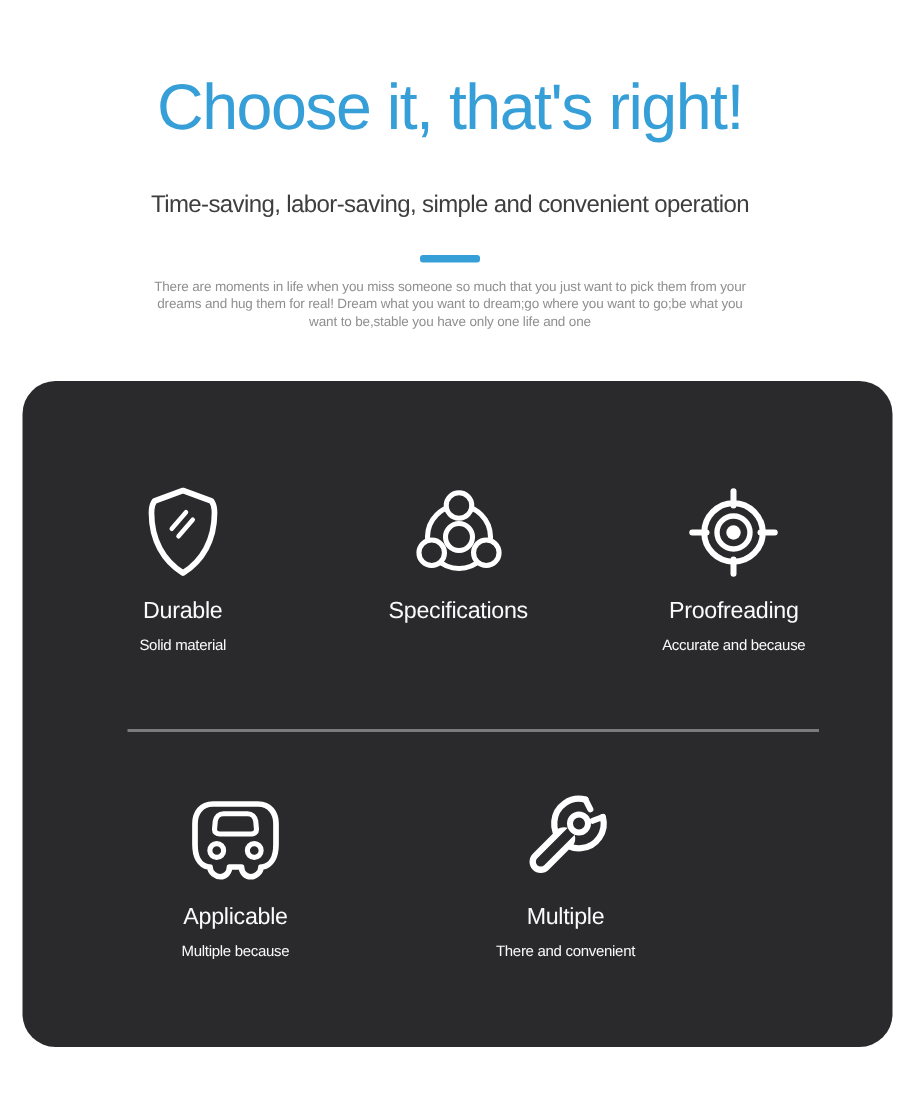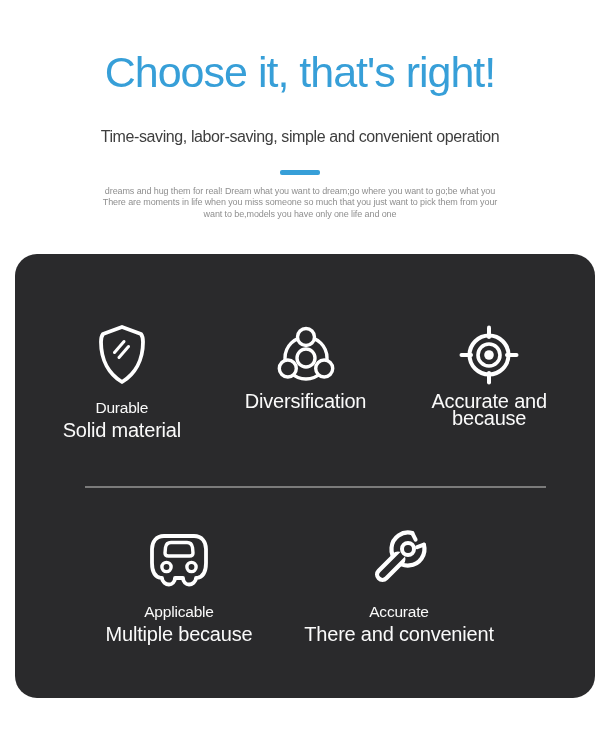--- a/index.html
+++ b/index.html
@@ -41,51 +41,51 @@
 
   .card{
     width:580px; height:444px;
     margin:34px 5px 0 15px;
     background:var(--card);
     border-radius:22px;
     padding-top:69px;
   }
   .row{display:flex;justify-content:space-between;}
   .row-3{padding:0 14px 0 15px;}
-  .row-2{justify-content:center; padding-right:32px; margin-top:39px;}
+  .row-2{justify-content:flex-start; padding-right:32px; margin-top:39px;padding-left:32px;}
   .feature{flex:1; text-align:center;}
   .row-2 .feature{flex:0 0 220px;}
   .icon{display:flex; justify-content:center; align-items:center; height:64px;}
   .icon svg{display:block;}
   .f-title{
     margin-top:12px;
     color:#fafafa; font-size:15.5px; line-height:17px; letter-spacing:-0.2px;
   }
   .f-sub{
     margin-top:6px;
-    color:#fafafa; font-size:20px; line-height:17px; letter-spacing:-0.2px;
+    color:#fafafa; font-size:10px; line-height:17px; letter-spacing:-0.2px;
   }
   .divider{
     border:none; height:2px; background:#7b7b7b;
     width:461px; margin:47px 0 0 70px;
   }
 </style>
 </head>
 <body>
 
 <div class="page">
 
   <div class="hero">
     <h1 class="title">Choose it, that's right!</h1>
     <div class="subtitle">Time-saving, labor-saving, simple and convenient operation</div>
     <div class="accent-bar"></div>
     <p class="desc">
+      <span>There are moments in life when you miss someone so much that you just want to pick them from your</span>
       <span>dreams and hug them for real! Dream what you want to dream;go where you want to go;be what you</span>
-      <span>There are moments in life when you miss someone so much that you just want to pick them from your</span>
-      <span>want to be,models you have only one life and one</span>
+      <span>want to be,stable you have only one life and one</span>
     </p>
   </div>
 
   <section class="card">
 
     <div class="row row-3">
 
       <div class="feature">
         <span class="icon">
           <svg width="64" height="64" viewBox="0 0 64 64" fill="none" stroke="#ffffff" stroke-linecap="round" stroke-linejoin="round">
@@ -101,35 +101,36 @@
       <div class="feature">
         <span class="icon">
           <svg width="64" height="64" viewBox="0 0 64 64" fill="none" stroke="#ffffff">
             <circle cx="32" cy="35" r="21" stroke-width="3.4"></circle>
             <circle cx="32" cy="14" r="8.5" stroke-width="3.4" style="fill:var(--card)"></circle>
             <circle cx="13.8" cy="45.5" r="8.5" stroke-width="3.4" style="fill:var(--card)"></circle>
             <circle cx="50.2" cy="45.5" r="8.5" stroke-width="3.4" style="fill:var(--card)"></circle>
             <circle cx="32" cy="35" r="9" stroke-width="3.4" style="fill:var(--card)"></circle>
           </svg>
         </span>
-        <div class="f-sub">Diversification</div>
+        <div class="f-title">Specifications</div>
       </div>
 
       <div class="feature">
         <span class="icon">
           <svg width="64" height="64" viewBox="0 0 64 64" fill="none" stroke="#ffffff" stroke-linecap="round">
             <line x1="32" y1="4.5" x2="32" y2="14" stroke-width="4"></line>
             <line x1="32" y1="50" x2="32" y2="59.5" stroke-width="4"></line>
             <line x1="4.5" y1="32" x2="14" y2="32" stroke-width="4"></line>
             <line x1="50" y1="32" x2="59.5" y2="32" stroke-width="4"></line>
             <circle cx="32" cy="32" r="19.5" stroke-width="4"></circle>
             <circle cx="32" cy="32" r="11" stroke-width="3.6"></circle>
             <circle cx="32" cy="32" r="4.8" fill="#ffffff" stroke="none"></circle>
           </svg>
         </span>
+        <div class="f-title">Proofreading</div>
         <div class="f-sub">Accurate and because</div>
       </div>
 
     </div>
 
     <hr class="divider">
 
     <div class="row row-2">
 
       <div class="feature">
@@ -149,20 +150,20 @@
         <span class="icon">
           <svg width="64" height="64" viewBox="0 0 64 64" fill="none">
             <path d="M45.3 6.1 A16.5 16.5 0 1 0 56.9 17.7" stroke="#ffffff" stroke-width="4.2" stroke-linecap="round"></path>
             <path d="M31 32 L15.5 47.5" stroke="#ffffff" stroke-width="15" stroke-linecap="round"></path>
             <path d="M36 27 L15.5 47.5" stroke-width="6.5" stroke-linecap="round" style="stroke:var(--card)"></path>
             <circle cx="41" cy="22" r="6" stroke="#ffffff" stroke-width="4" style="fill:var(--card)"></circle>
             <path d="M45.3 6.1 L48.6 12.6" stroke="#ffffff" stroke-width="4" stroke-linecap="round"></path>
             <path d="M56.9 17.7 L50.2 20.2" stroke="#ffffff" stroke-width="4" stroke-linecap="round"></path>
           </svg>
         </span>
-        <div class="f-title">Accurate</div>
+        <div class="f-title">Multiple</div>
         <div class="f-sub">There and convenient</div>
       </div>
 
     </div>
 
   </section>
 </div>
 
 </body></html>

